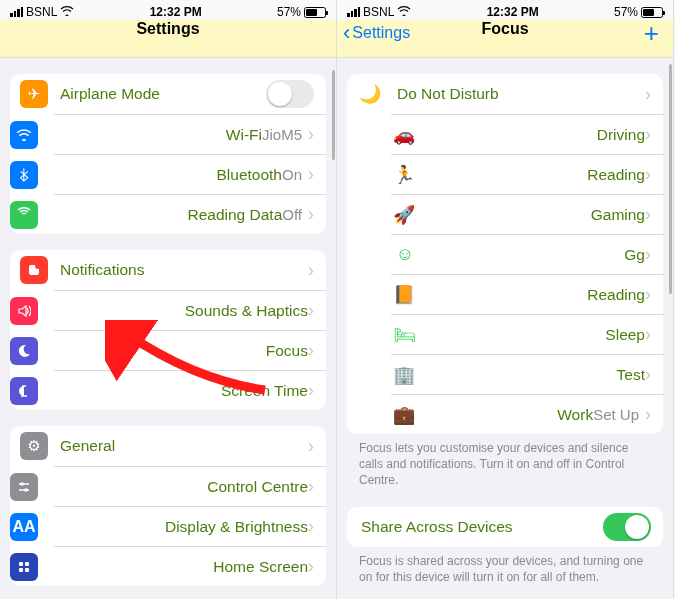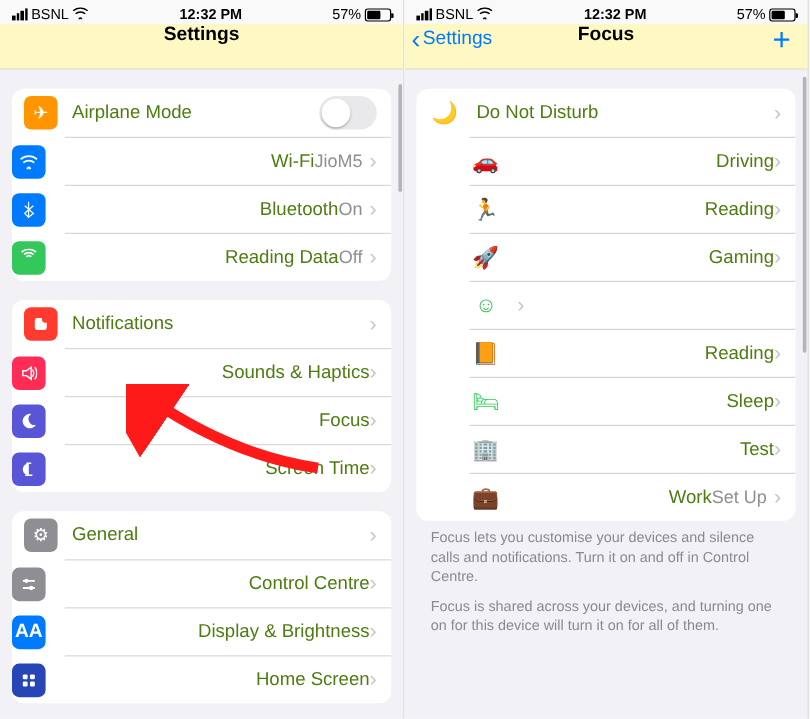--- a/index.html
+++ b/index.html
@@ -347,20 +347,21 @@
           <span class="row-label">Reading</span>
           <span class="chevron">›</span>
         </div>
         <div class="row sep">
           <div class="icon-plain" style="color:#0a84ff">🚀</div>
           <span class="row-label">Gaming</span>
           <span class="chevron">›</span>
         </div>
         <div class="row sep">
           <div class="icon-plain" style="color:#34c759">☺</div>
+          <span class="row-label">Gg</span>
           <span class="chevron">›</span>
         </div>
         <div class="row sep">
           <div class="icon-plain" style="color:#ff9500">📙</div>
           <span class="row-label">Reading</span>
           <span class="chevron">›</span>
         </div>
         <div class="row sep">
           <div class="icon-plain" style="color:#30d158">🛏</div>
           <span class="row-label">Sleep</span>
@@ -373,20 +374,28 @@
         </div>
         <div class="row sep">
           <div class="icon-plain" style="color:#30b0c7">💼</div>
           <span class="row-label">Work</span>
           <span class="row-value">Set Up</span>
           <span class="chevron">›</span>
         </div>
       </div>
     <div class="footer-text">Focus lets you customise your devices and silence calls and notifications. Turn it on and off in Control Centre.</div>
 
+    <div class="group simple">
+      <div class="row">
+        <span class="row-label">Share Across Devices</span>
+        <div class="toggle on">
+            <div class="knob"></div>
+          </div>
+      </div>
+    </div>
     <div class="footer-text">Focus is shared across your devices, and turning one on for this device will turn it on for all of them.</div>
   </div>
   <div class="scrollbar-ind" style="top:64px;height:230px"></div>
 </div>
 
 <svg class="arrow" width="170" height="90" style="left:105px;top:320px">
   <defs>
     <marker id="ah" markerWidth="12" markerHeight="12" refX="2" refY="5" orient="auto">
       <path d="M0 0L10 5L0 10z" fill="#ff1a1a"></path>
     </marker>

